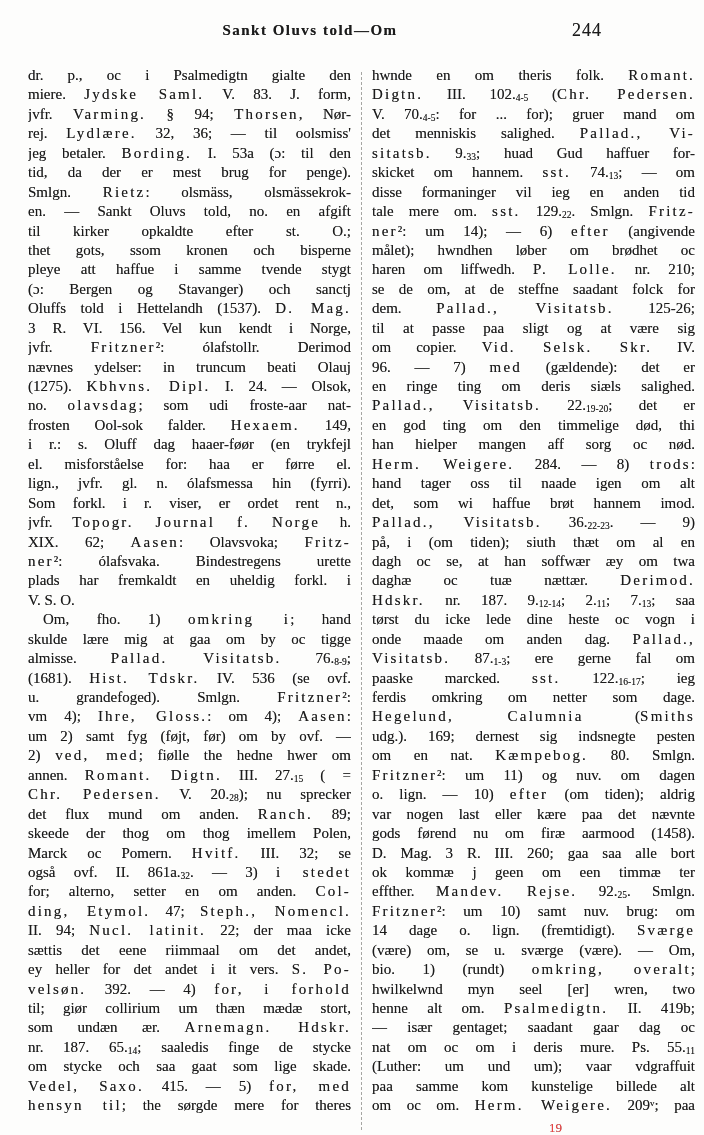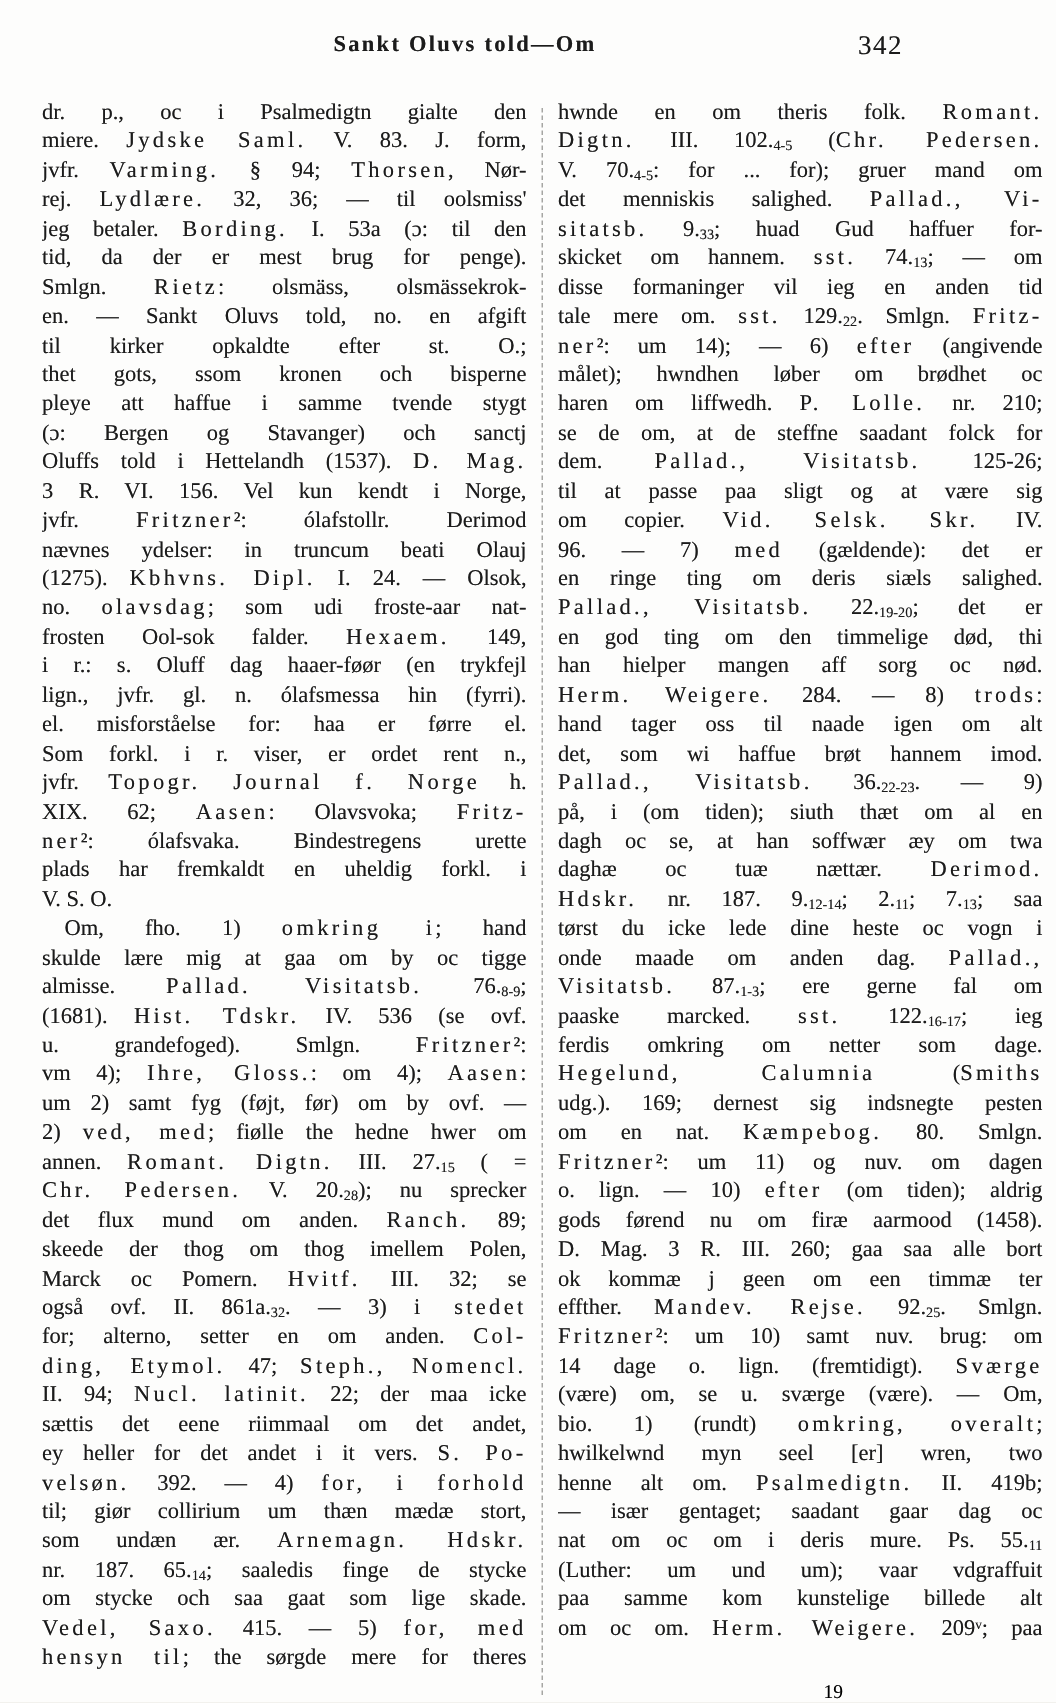--- a/index.html
+++ b/index.html
@@ -37,30 +37,30 @@
   .line.indent{text-indent:15px;}
   .line b{font-weight:400;}
   .sp{letter-spacing:2.2px;}
   sub.rn{font-size:9.5px;vertical-align:-2px;letter-spacing:0;line-height:0;}
   .gutter-rule{
     position:absolute;left:361px;top:72px;height:1058px;width:0;
     border-left:1px dashed #8a8a86;opacity:.75;
   }
   .signature{
     position:absolute;left:549px;top:1120px;
-    font-size:13px;color:#000000;
+    font-size:13px;color:#ef4444;
   }
 </style>
 </head>
 <body>
 
 <div class="page">
   <div class="header">
     <span class="running-title">Sankt Oluvs told—Om</span>
-    <span class="page-number">342</span>
+    <span class="page-number">244</span>
   </div>
 
   <div class="gutter-rule"></div>
 
   <div class="col col-left">
       <div class="line">dr. p., oc i Psalmedigtn gialte den</div>
       <div class="line">miere. <span class="sp">Jydske Saml.</span> V. 83. J. form,</div>
       <div class="line">jvfr. <span class="sp">Varming.</span> § 94; <span class="sp">Thorsen</span>, Nør-</div>
       <div class="line">rej. <span class="sp">Lydlære.</span> 32, 36; — til oolsmiss'</div>
       <div class="line">jeg betaler. <span class="sp">Bording.</span> I. 53a (ɔ: til den</div>
@@ -72,22 +72,22 @@
       <div class="line">pleye att haffue i samme tvende stygt</div>
       <div class="line">(ɔ: Bergen og Stavanger) och sanctj</div>
       <div class="line">Oluffs told i Hettelandh (1537). <span class="sp">D. Mag.</span></div>
       <div class="line">3 R. VI. 156. Vel kun kendt i Norge,</div>
       <div class="line">jvfr. <span class="sp">Fritzner</span>²: ólafstollr. Derimod</div>
       <div class="line">nævnes ydelser: in truncum beati Olauj</div>
       <div class="line">(1275). <span class="sp">Kbhvns. Dipl.</span> I. 24. — <b>Olsok</b>,</div>
       <div class="line">no. <span class="sp">olavsdag</span>; som udi froste-aar nat-</div>
       <div class="line">frosten Ool-sok falder. <span class="sp">Hexaem.</span> 149,</div>
       <div class="line">i r.: s. Oluff dag haaer-føør (en trykfejl</div>
+      <div class="line">el. misforståelse for: haa er førre el.</div>
       <div class="line">lign., jvfr. gl. n. ólafsmessa hin (fyrri).</div>
-      <div class="line">el. misforståelse for: haa er førre el.</div>
       <div class="line">Som forkl. i r. viser, er ordet rent n.,</div>
       <div class="line">jvfr. <span class="sp">Topogr. Journal f. Norge</span> h.</div>
       <div class="line">XIX. 62; <span class="sp">Aasen</span>: Olavsvoka; <span class="sp">Fritz-</span></div>
       <div class="line"><span class="sp">ner</span>²: ólafsvaka. Bindestregens urette</div>
       <div class="line">plads har fremkaldt en uheldig forkl. i</div>
       <div class="line short">V. S. O.</div>
       <div class="line indent"><b>Om</b>, fho. 1) <span class="sp">omkring i</span>; hand</div>
       <div class="line">skulde lære mig at gaa om by oc tigge</div>
       <div class="line">almisse. <span class="sp">Pallad. Visitatsb.</span> 76.<sub class="rn">8-9</sub>;</div>
       <div class="line">(1681). <span class="sp">Hist. Tdskr.</span> IV. 536 (se ovf.</div>
@@ -146,20 +146,21 @@
       <div class="line">tørst du icke lede dine heste oc vogn i</div>
       <div class="line">onde maade om anden dag. <span class="sp">Pallad.,</span></div>
       <div class="line"><span class="sp">Visitatsb.</span> 87.<sub class="rn">1-3</sub>; ere gerne fal om</div>
       <div class="line">paaske marcked. <span class="sp">sst.</span> 122.<sub class="rn">16-17</sub>; ieg</div>
       <div class="line">ferdis omkring om netter som dage.</div>
       <div class="line"><span class="sp">Hegelund, Calumnia</span> (<span class="sp">Smiths</span></div>
       <div class="line">udg.). 169; dernest sig indsnegte pesten</div>
       <div class="line">om en nat. <span class="sp">Kæmpebog.</span> 80. Smlgn.</div>
       <div class="line"><span class="sp">Fritzner</span>²: um 11) og nuv. om dagen</div>
       <div class="line">o. lign. — 10) <span class="sp">efter</span> (om tiden); aldrig</div>
+      <div class="line">var nogen last eller kære paa det nævnte</div>
       <div class="line">gods førend nu om firæ aarmood (1458).</div>
       <div class="line">D. Mag. 3 R. III. 260; gaa saa alle bort</div>
       <div class="line">ok kommæ j geen om een timmæ ter</div>
       <div class="line">effther. <span class="sp">Mandev. Rejse.</span> 92.<sub class="rn">25</sub>. Smlgn.</div>
       <div class="line"><span class="sp">Fritzner</span>²: um 10) samt nuv. brug: om</div>
       <div class="line">14 dage o. lign. (fremtidigt). <span class="sp">Sværge</span></div>
       <div class="line">(være) om, se u. sværge (være). — <b>Om</b>,</div>
       <div class="line">bio. 1) (rundt) <span class="sp">omkring, overalt</span>;</div>
       <div class="line">hwilkelwnd myn seel [er] wren, two</div>
       <div class="line">henne alt om. <span class="sp">Psalmedigtn.</span> II. 419b;</div>

